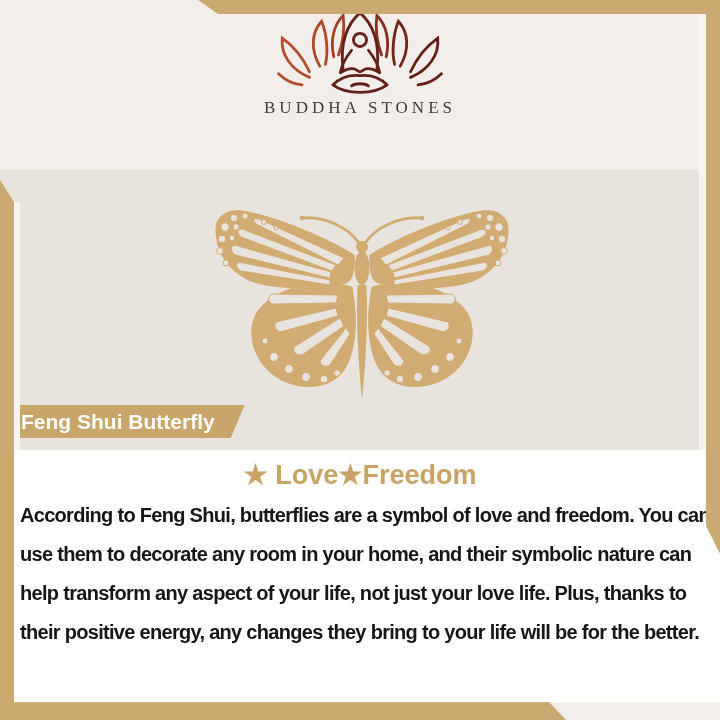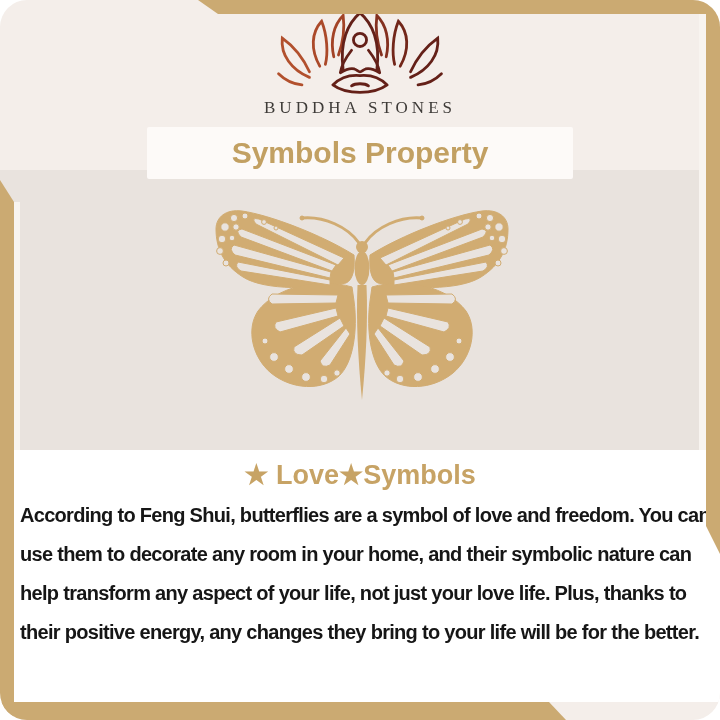--- a/index.html
+++ b/index.html
@@ -1,17 +1,17 @@
 <!DOCTYPE html>
 <html><head>
 <meta charset="utf-8">
 <style>
   html,body{margin:0;padding:0;}
   body{width:720px;height:720px;font-family:"Liberation Sans",sans-serif;}
-  .stage{position:relative;width:720px;height:720px;background:#f4eeea;overflow:hidden;border-radius:27px;}
+  .stage{position:relative;width:720px;height:720px;background:#f4eeea;overflow:hidden;}
 
   
   .sec-mid{position:absolute;left:0;top:170px;width:720px;height:280px;background:#e9e3de;}
   .sec-text{position:absolute;left:0;top:450px;width:720px;height:252px;background:#ffffff;}
 
   
   .frame{position:absolute;left:0;top:0;width:720px;height:720px;pointer-events:none;}
 
   
   .logo-wrap{position:absolute;left:0;top:10px;width:720px;display:flex;flex-direction:column;align-items:center;}
@@ -70,23 +70,20 @@
       <g fill="none" stroke="#642018" stroke-width="3" stroke-linecap="round" stroke-linejoin="round">
         <circle cx="95" cy="32" r="7"></circle>
         <path d="M86,43 C79,52 75,60 74,67 C79,64 85,62 89,63 C92,64 93,66 95,66 C97,66 98,64 101,63 C105,62 111,64 116,67 C115,60 111,52 104,43"></path>
         <path d="M66,80 C74,72 84,69 95,70 C106,69 116,72 124,80 C116,86 106,88 95,88 C84,88 74,86 66,80 Z"></path>
         <path d="M86,81 C90,78 100,78 104,81"></path>
       </g>
     </svg>
     <div class="brand-name">BUDDHA STONES</div>
   </div>
 
-  <div class="header-band">
-    <div class="title">Symbols Property</div>
-  </div>
 
   <svg class="butterfly" viewBox="-150 -110 300 220">
     <defs>
       <g id="halfwing">
 
         <path d="M-8,-60 C-40,-80 -92,-100 -120,-104 C-136,-106 -146,-98 -146,-86
                  C-146,-66 -138,-50 -119,-38 C-97,-24 -46,-26 -16,-32
                  C-9,-35 -7,-46 -8,-60 Z"></path>
 
         <path d="M-10,-28 C-44,-38 -86,-28 -104,-4 C-116,14 -110,42 -91,58
@@ -133,22 +130,25 @@
       <g stroke="#d1ac72" transform="scale(-1,1)">
           <use href="#halfwing"></use>
         </g>
 
       <circle cx="0" cy="-68" r="6"></circle>
       <ellipse cx="0" cy="-47" rx="7.5" ry="17"></ellipse>
       <path d="M-4.5,-30 C-6,5 -4,45 0,85 C4,45 6,5 4.5,-30 Z"></path>
     </g>
   </svg>
 
+  <div class="banner">
+    <span class="banner-label">Feng Shui Butterfly</span>
+  </div>
 
-  <div class="tagline">★ Love★Symbols</div>
+  <div class="tagline">★ Love★Freedom</div>
 
   <div class="paragraph">According to Feng Shui, butterflies are a symbol of love and freedom. You can use them to decorate any room in your home, and their symbolic nature can help transform any aspect of your life, not just your love life. Plus, thanks to their positive energy, any changes they bring to your life will be for the better.</div>
 
   <svg class="frame" viewBox="0 0 720 720">
 
     <rect x="699" y="14" width="7" height="436" fill="#f8f4f0"></rect>
     <rect x="14" y="202" width="6" height="248" fill="#f8f4f0"></rect>
     <g fill="#cbaa72">
       <polygon points="198,0 720,0 720,14 218,14"></polygon>
       <polygon points="706,14 720,14 720,554 706,526"></polygon>

